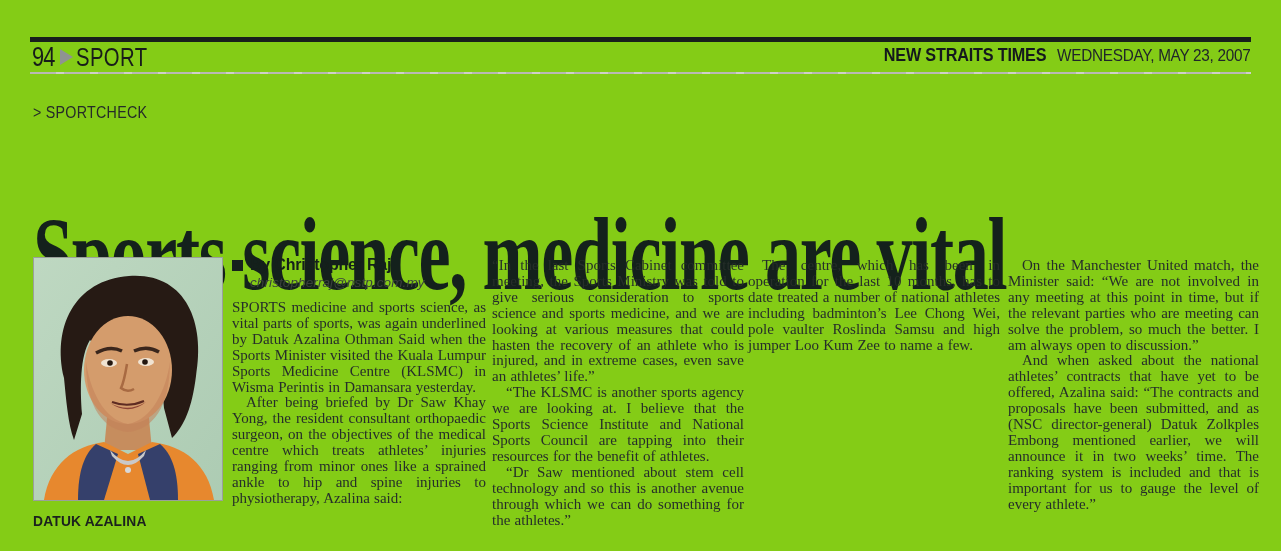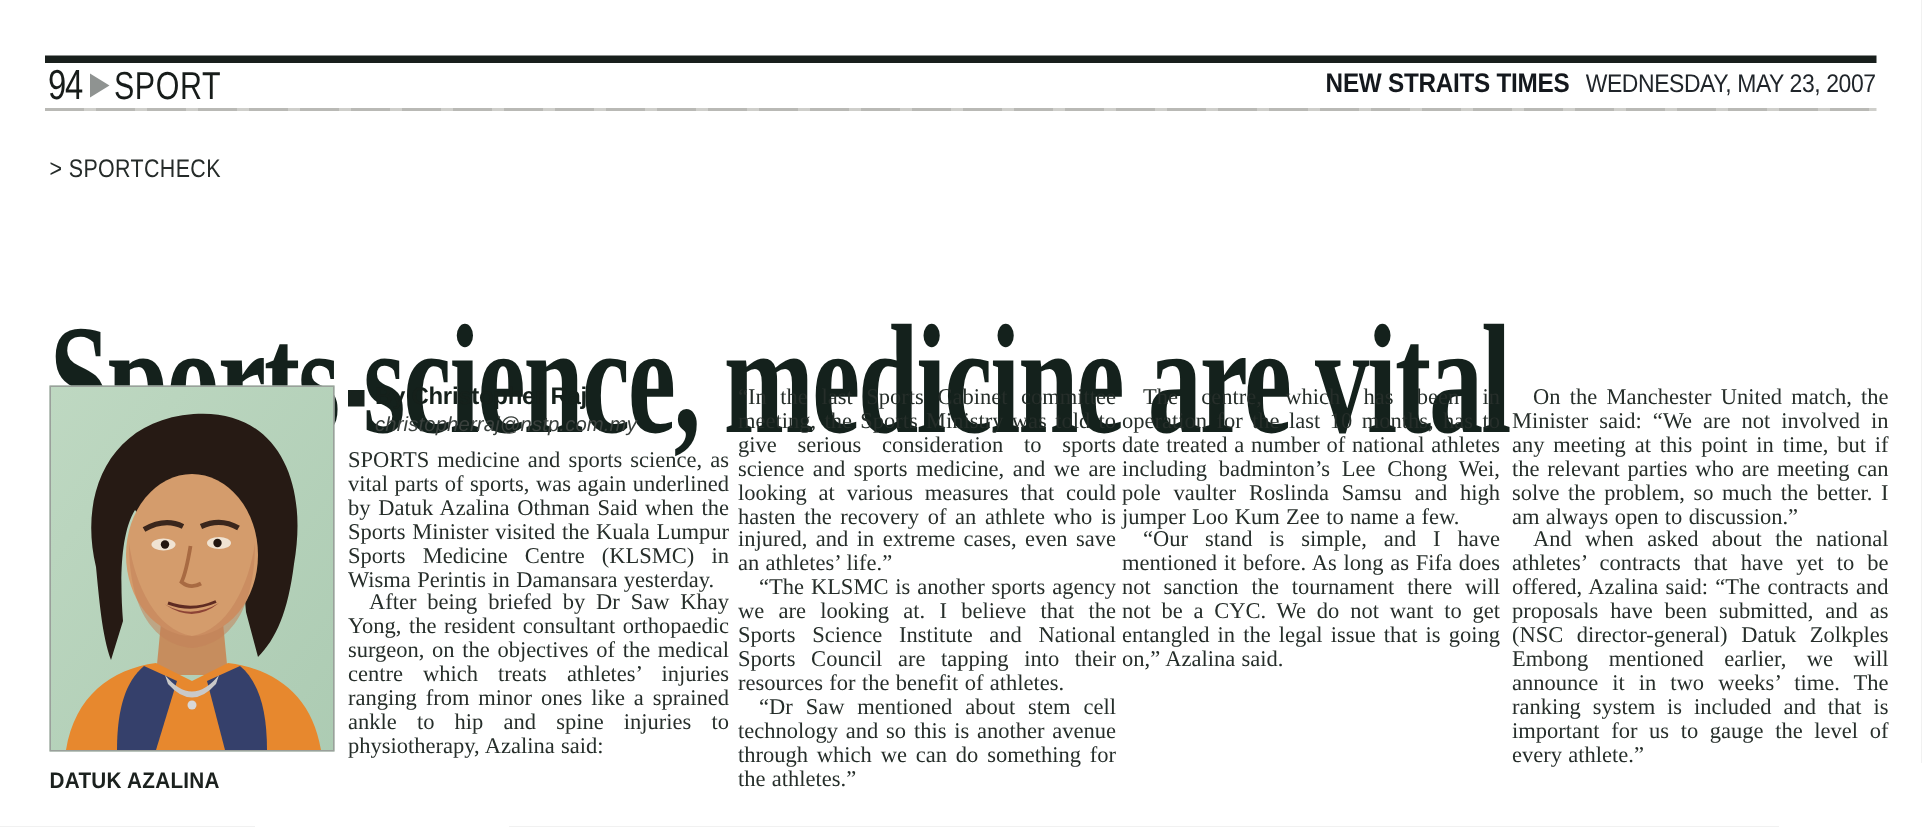--- a/index.html
+++ b/index.html
@@ -1,19 +1,19 @@
 <!DOCTYPE html>
 <html lang="en"><head>
 <meta charset="utf-8">
 <style>
   html,body{margin:0;padding:0;background:#e8e8e6;}
   .paper{
     position:relative;
     width:1281px;height:551px;
-    background:#ffffff;
+    background:#84cc16;
     overflow:hidden;
     font-family:"Liberation Serif", serif;
     color:#232b27;
   }
   
   .rule-thick{
     position:absolute;left:30px;right:30px;top:37px;height:5px;
     background:#181f1c;
   }
   .rule-thin{
@@ -182,21 +182,20 @@
   </div>
 
   <div class="col col-2">
     <p>“In the last Sports Cabinet committee meeting, the Sports Ministry was told to give serious consideration to sports science and sports medicine, and we are looking at various measures that could hasten the recovery of an athlete who is injured, and in extreme cases, even save an athletes’ life.”</p>
     <p class="indent">“The KLSMC is another sports agency we are looking at. I believe that the Sports Science Institute and National Sports Council are tapping into their resources for the benefit of athletes.</p>
     <p class="indent">“Dr Saw mentioned about stem cell technology and so this is another avenue through which we can do something for the athletes.”</p>
   </div>
 
   <div class="col col-3">
     <p class="indent">The centre, which has been in operation for the last 10 months, has to date treated a number of national athletes including badminton’s Lee Chong Wei, pole vaulter Roslinda Samsu and high jumper Loo Kum Zee to name a few.</p>
-    <p class="indent">“Our stand is simple, and I have mentioned it before. As long as Fifa does not sanction the tournament there will not be a CYC. We do not want to get entangled in the legal issue that is going on,” Azalina said.</p>
   </div>
 
   <div class="col col-4">
     <p class="indent">On the Manchester United match, the Minister said: “We are not involved in any meeting at this point in time, but if the relevant parties who are meeting can solve the problem, so much the better. I am always open to discussion.”</p>
     <p class="indent">And when asked about the national athletes’ contracts that have yet to be offered, Azalina said: “The contracts and proposals have been submitted, and as (NSC director-general) Datuk Zolkples Embong mentioned earlier, we will announce it in two weeks’ time. The ranking system is included and that is important for us to gauge the level of every athlete.”</p>
   </div>
 
 </div>
 
 </body></html>

